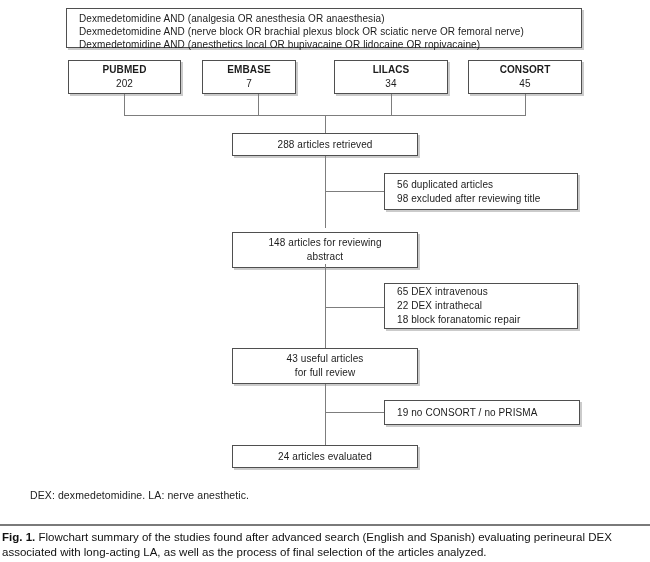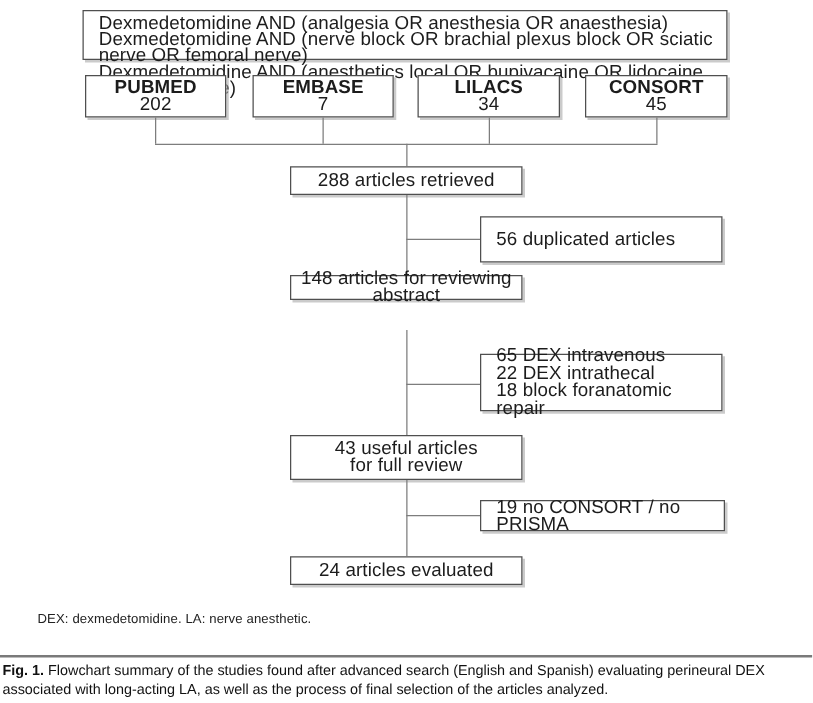--- a/index.html
+++ b/index.html
@@ -15,21 +15,21 @@
     font-family: "Liberation Sans", "DejaVu Sans", sans-serif;
     color: #1c1c1c;
     overflow: hidden;
   }
   .box {
     position: absolute;
     background: #ffffff;
     border: 1px solid #4f4f4f;
     box-shadow: 2px 2px 0 rgba(160,160,160,0.55);
     box-sizing: border-box;
-    font-size: 15px;
+    font-size: 10px;
     line-height: 14px;
     letter-spacing: 0.1px;
   }
   .search-box {
     left: 66px; top: 8px; width: 516px; height: 40px;
     padding: 3px 6px 0 12px;
     line-height: 13px;
   }
   .db-box {
     top: 60px; height: 34px;
@@ -88,21 +88,21 @@
   <div class="box search-box">
     <div>Dexmedetomidine AND (analgesia OR anesthesia OR anaesthesia)</div>
     <div>Dexmedetomidine AND (nerve block OR brachial plexus block OR sciatic nerve OR femoral nerve)</div>
     <div>Dexmedetomidine AND (anesthetics local OR bupivacaine OR lidocaine OR ropivacaine)</div>
   </div>
 
   <div class="box db-box" style="left:68px; width:113px;">
     <div class="db-name">PUBMED</div>
     <div class="db-count">202</div>
   </div>
-  <div class="box db-box" style="left:202px; width:113px;">
+  <div class="box db-box" style="left:202px; width:94px;">
     <div class="db-name">EMBASE</div>
     <div class="db-count">7</div>
   </div>
   <div class="box db-box" style="left:334px; width:114px;">
     <div class="db-name">LILACS</div>
     <div class="db-count">34</div>
   </div>
   <div class="box db-box" style="left:468px; width:114px;">
     <div class="db-name">CONSORT</div>
     <div class="db-count">45</div>
@@ -116,23 +116,24 @@
   <div class="line v" style="left:325px; top:115px; height:18px;"></div>
 
   <div class="box center-box" style="top:133px; height:23px;">
     <div>288 articles retrieved</div>
   </div>
 
   <div class="line v" style="left:325px; top:156px; height:72px;"></div>
   <div class="line h" style="left:325px; top:191px; width:59px;"></div>
   <div class="box side-box" style="top:173px; width:194px; height:37px;">
     <div>56 duplicated articles</div>
+    <div>98 excluded after reviewing title</div>
   </div>
 
-  <div class="box center-box" style="top:220px; height:20px;">
+  <div class="box center-box" style="top:232px; height:36px;">
     <div>148 articles for reviewing</div>
     <div>abstract</div>
   </div>
 
   <div class="line v" style="left:325px; top:264px; height:84px;"></div>
   <div class="line h" style="left:325px; top:307px; width:59px;"></div>
   <div class="box side-box" style="top:283px; width:194px; height:46px;">
     <div>65 DEX intravenous</div>
     <div>22 DEX intrathecal</div>
     <div>18 block foranatomic repair</div>

